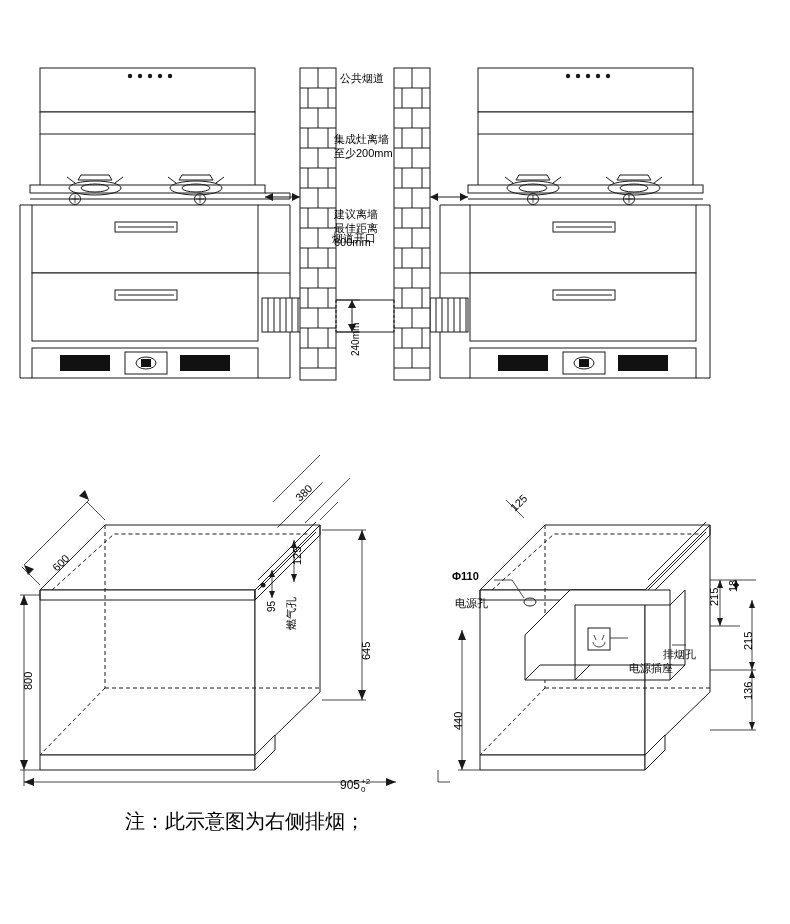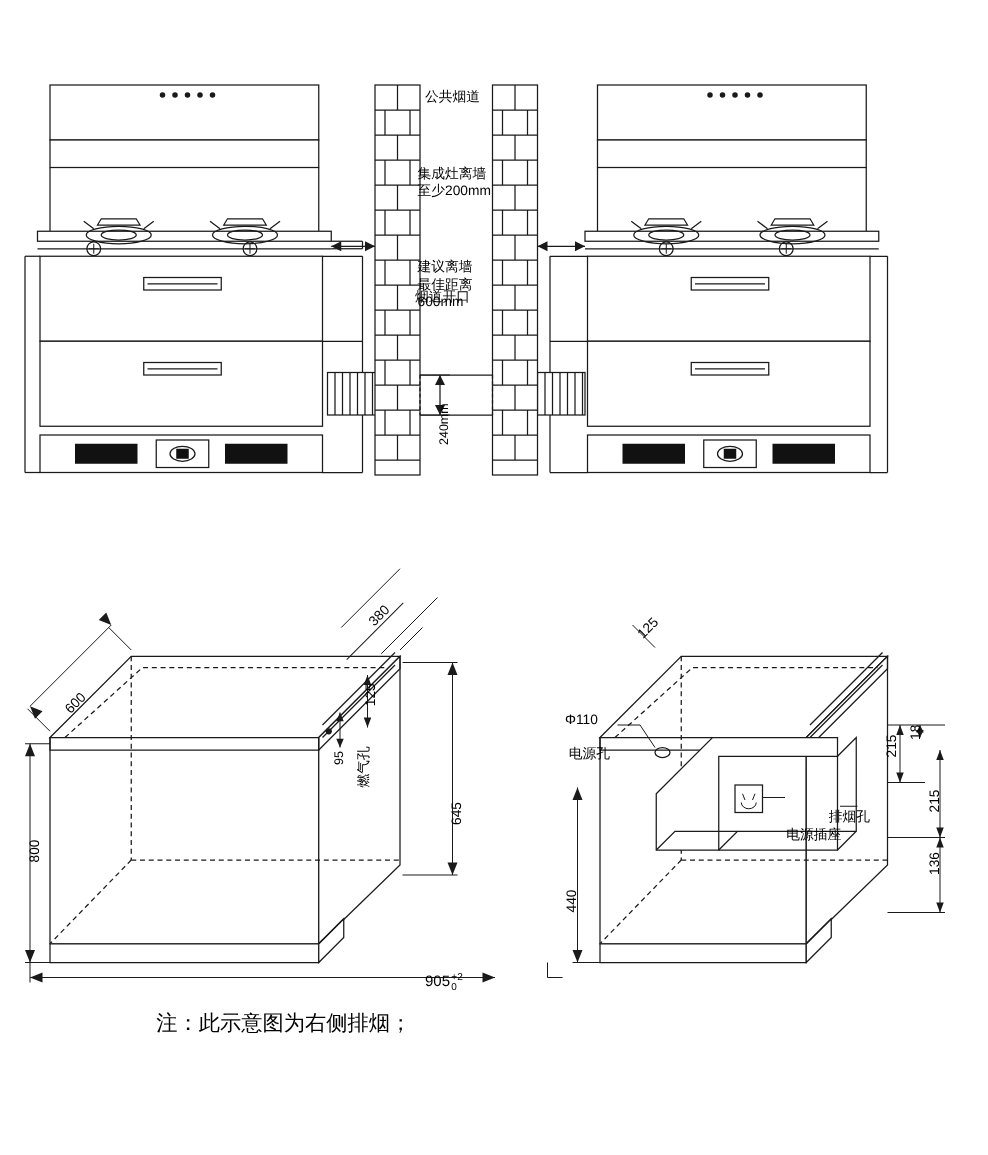--- a/index.html
+++ b/index.html
@@ -1,21 +1,21 @@
 <!DOCTYPE html>
 <html><head>
 <meta charset="utf-8">
 <style>
   html,body{margin:0;padding:0;background:#ffffff;}
   body{width:790px;height:924px;position:relative;font-family:"Liberation Sans","DejaVu Sans",sans-serif;color:#000;overflow:hidden;}
   .stage{position:absolute;left:0;top:0;width:790px;height:924px;}
   svg{display:block;}
   .lbl{position:absolute;font-size:11px;line-height:1.25;color:#000;white-space:pre;}
   .lbl.c{text-align:left;}
-  .note{position:absolute;font-size:17px;line-height:1.55;color:#000;white-space:pre;}
+  .note{position:absolute;font-size:20px;line-height:1.55;color:#000;white-space:pre;}
   .rot{transform-origin:0 0;}
   .tiny{font-size:10px;}
 </style>
 </head>
 <body>
 
 <div class="stage">
 
   <svg width="790" height="410" viewBox="0 0 790 410" style="position:absolute;left:0;top:0;">
     <g fill="none" stroke="#1a1a1a" stroke-width="1">
@@ -447,21 +447,21 @@
       </g>
 
       <g stroke-width="0.8">
         <line x1="18" y1="352" x2="18" y2="340"></line>
         <line x1="18" y1="352" x2="30" y2="352"></line>
       </g>
     </g>
   </svg>
 
   <div class="lbl rot" style="left:508px;top:505px;transform:rotate(-45deg);">125</div>
-  <div class="lbl" style="left:452px;top:570px;">Φ110</div>
+  <div class="lbl" style="left:452px;top:570px;font-weight:bold;">Φ110</div>
   <div class="lbl" style="left:455px;top:597px;">电源孔</div>
   <div class="lbl" style="left:629px;top:640px;margin-top:22px;">电源插座</div>
   <div class="lbl" style="left:663px;top:648px;">排烟孔</div>
   <div class="lbl rot" style="left:708px;top:606px;transform:rotate(-90deg);">215</div>
   <div class="lbl rot" style="left:727px;top:592px;transform:rotate(-90deg);">18</div>
   <div class="lbl rot" style="left:742px;top:650px;transform:rotate(-90deg);">215</div>
   <div class="lbl rot" style="left:742px;top:700px;transform:rotate(-90deg);">136</div>
   <div class="lbl rot" style="left:452px;top:730px;transform:rotate(-90deg);">440</div>
 
   <div class="note" style="left:125px;top:806px;">注：此示意图为右侧排烟；</div>

